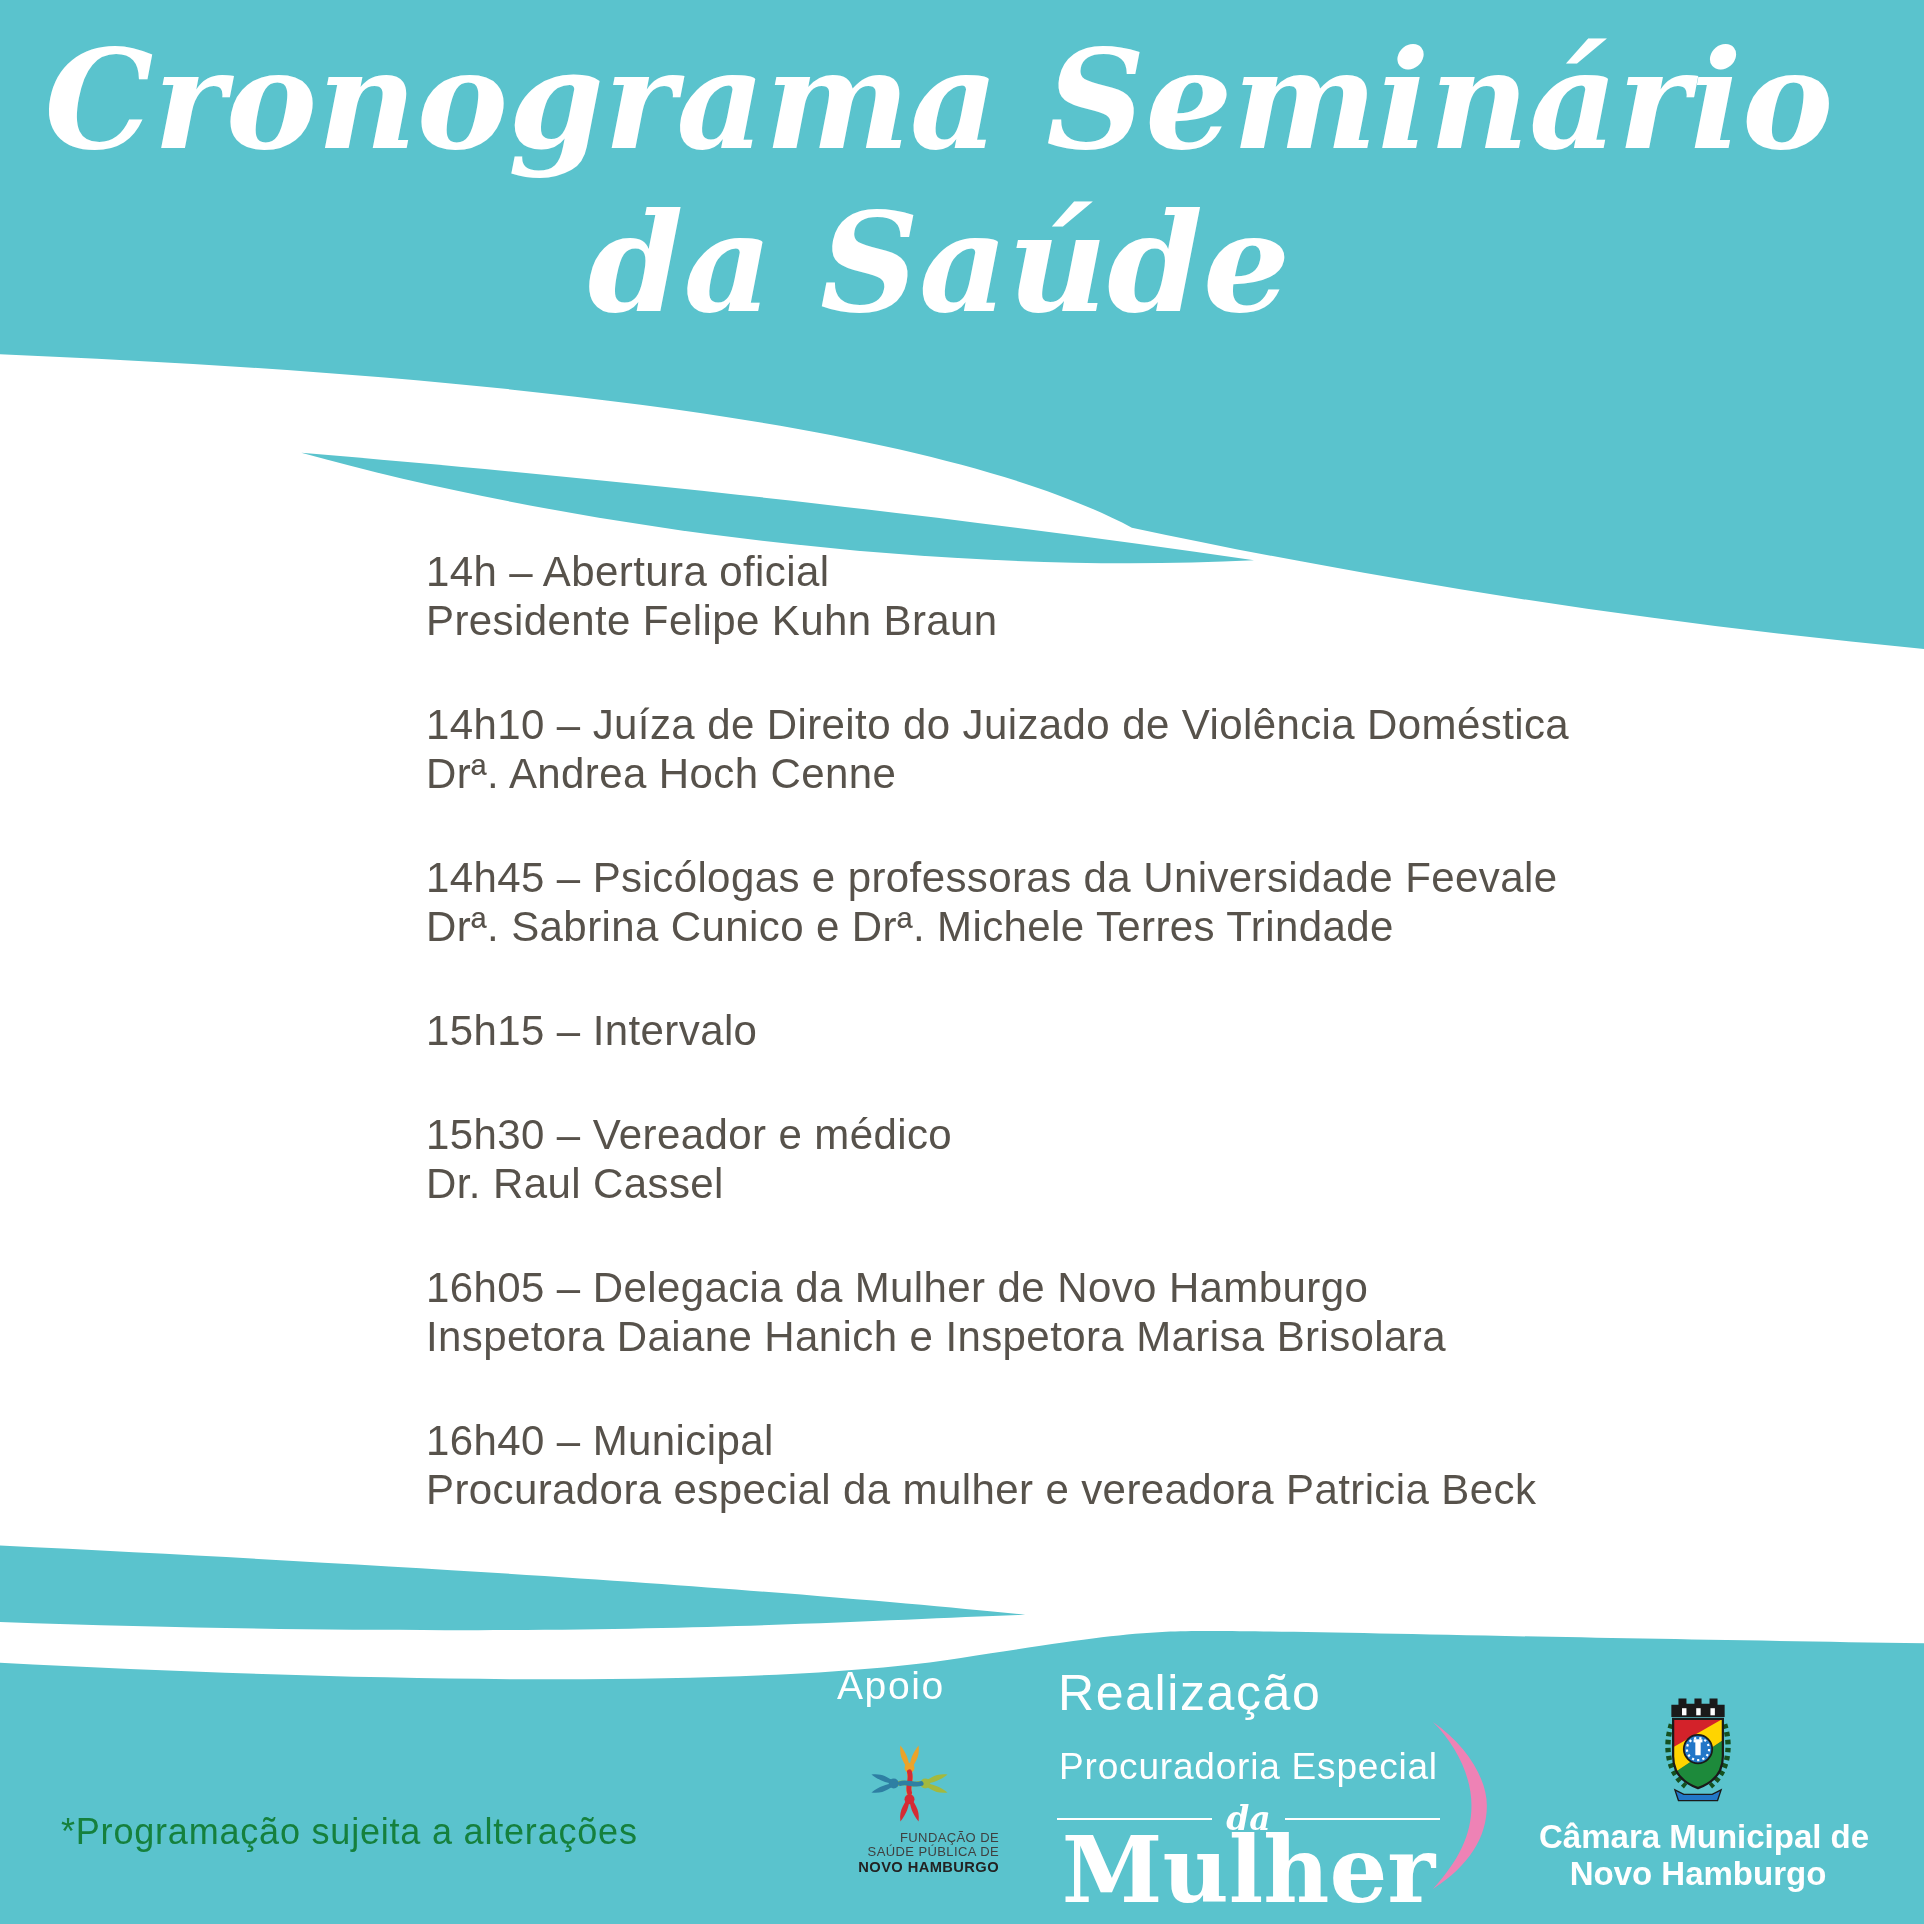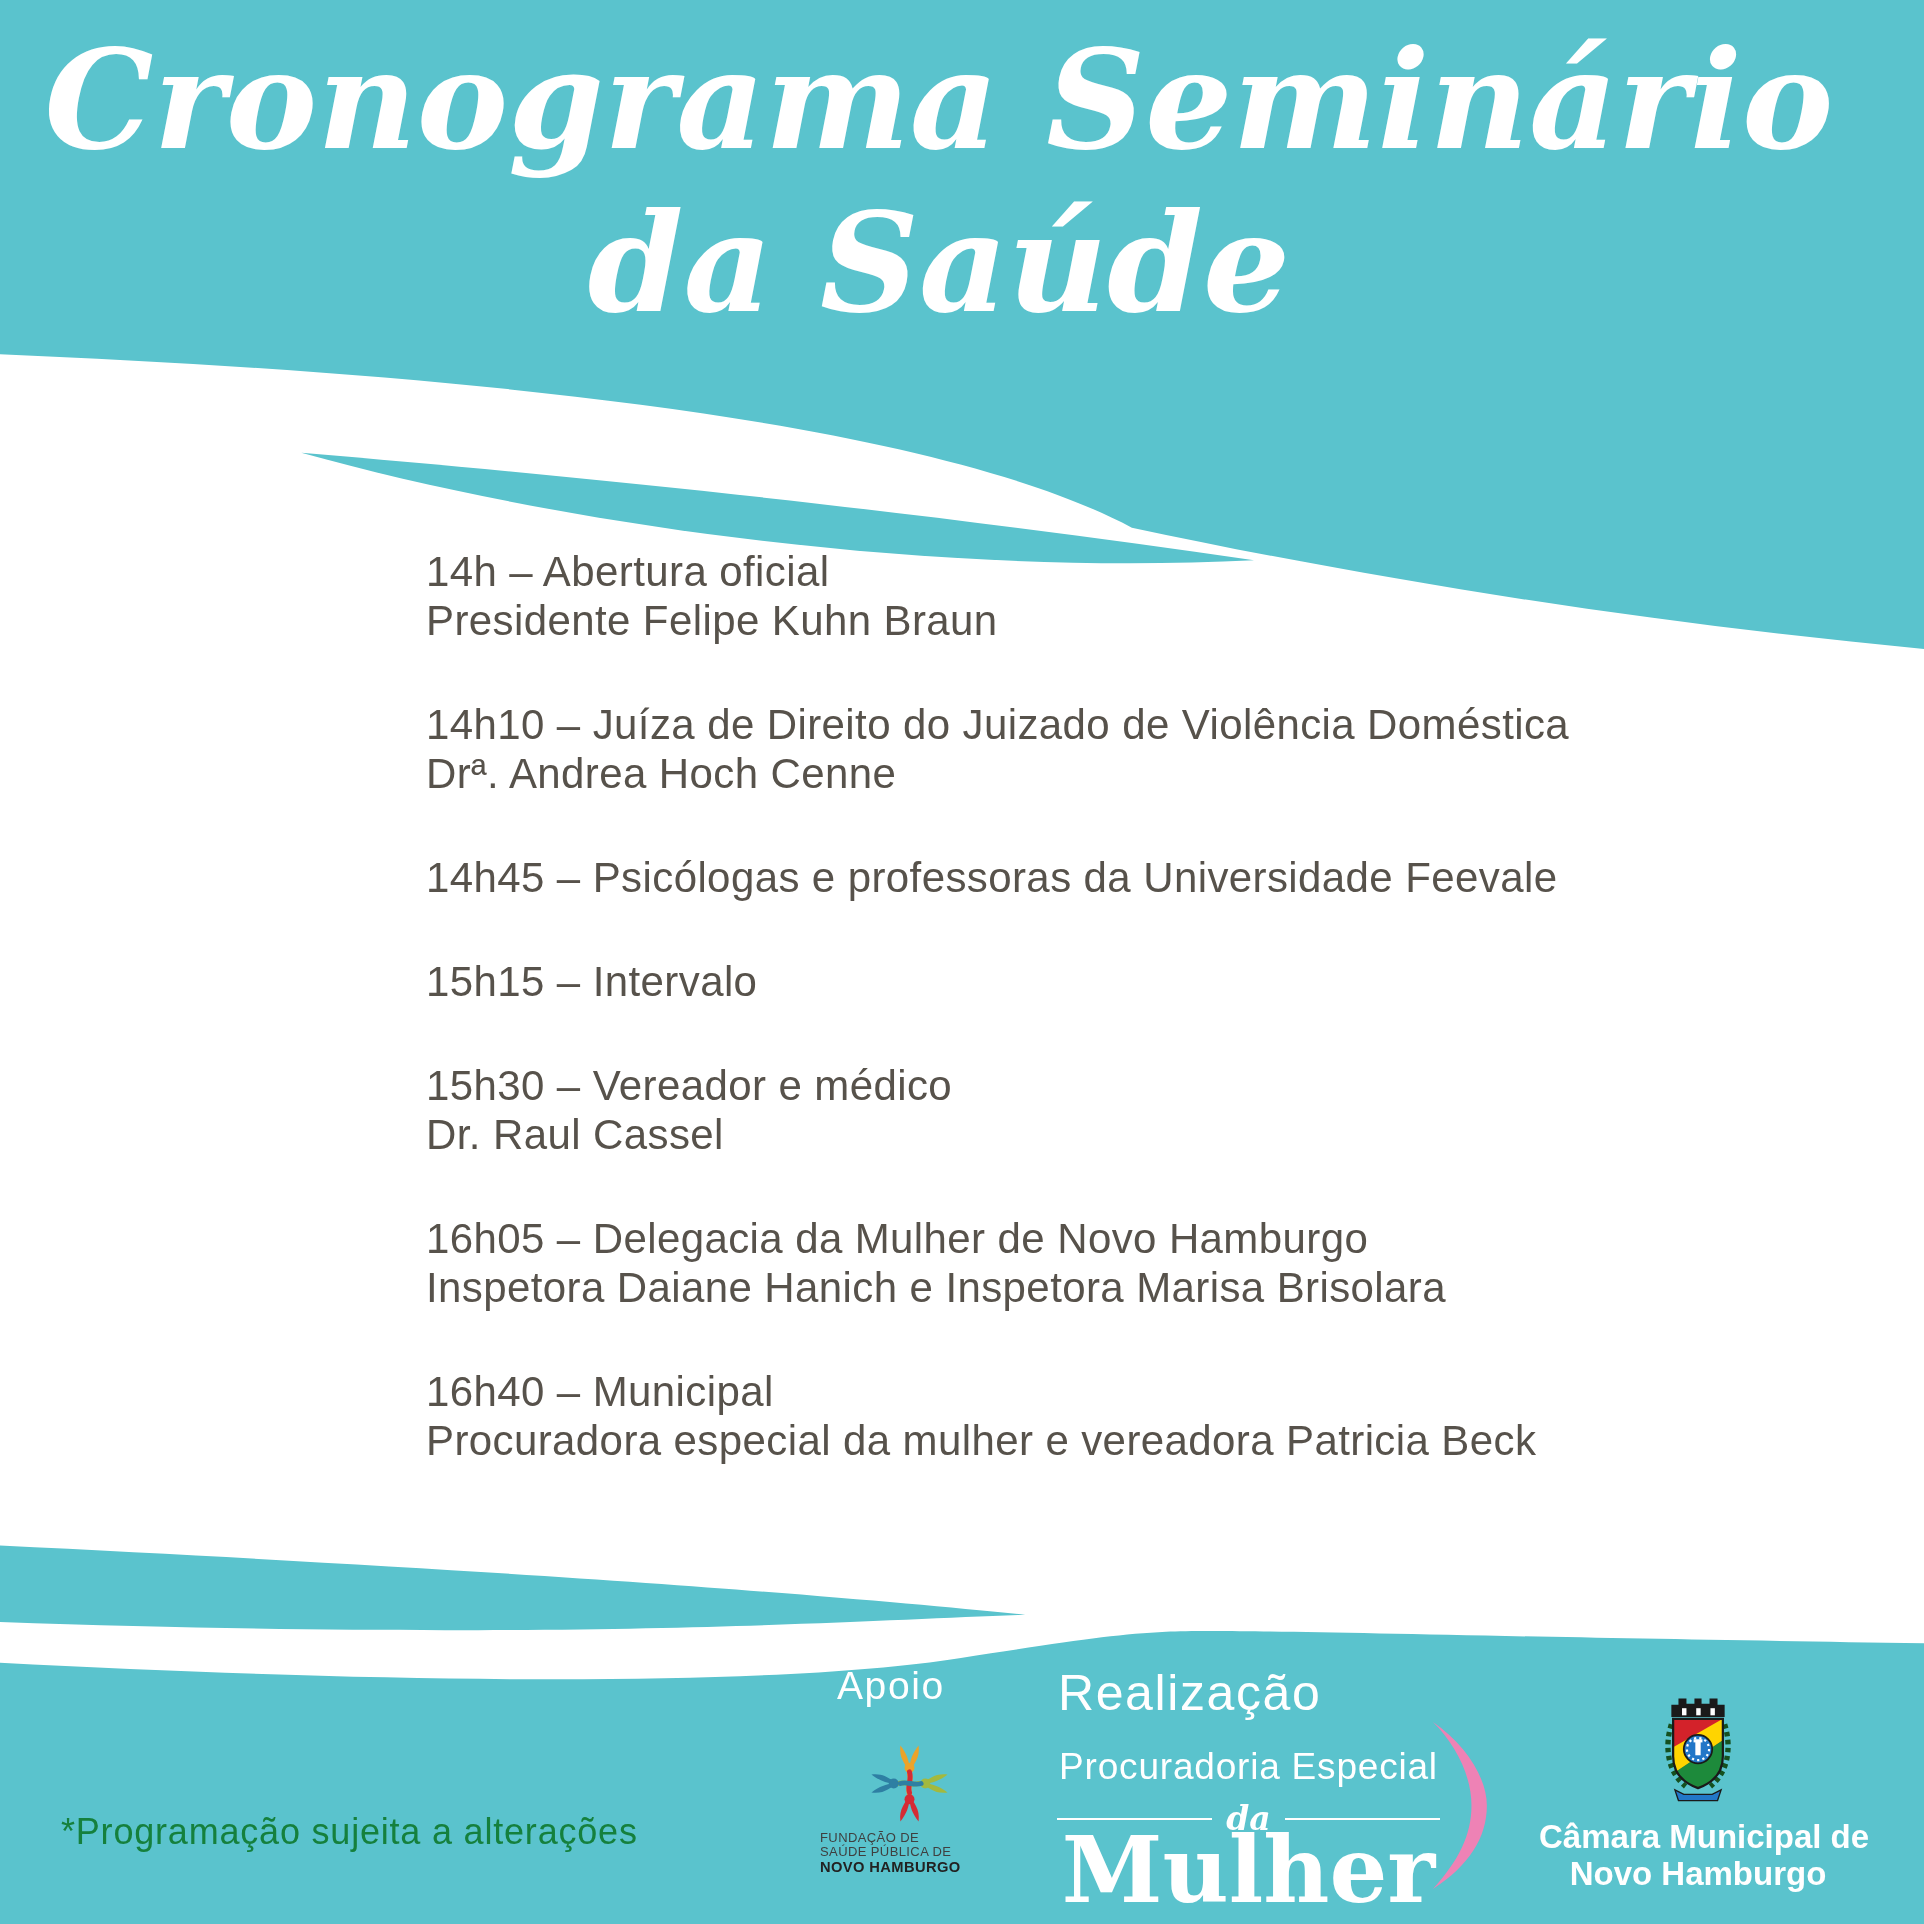--- a/index.html
+++ b/index.html
@@ -13,21 +13,21 @@
 
   .schedule{position:absolute;left:426px;top:547px;color:#57524b;}
   .sched-item{margin-bottom:55px;}
   .sched-line{font-size:42px;line-height:49px;font-weight:300;letter-spacing:0.4px;white-space:nowrap;}
 
   .footnote{position:absolute;left:61px;top:1811px;color:#15803d;font-size:36px;font-weight:300;letter-spacing:0.8px;}
 
   .apoio{position:absolute;left:837px;top:1664px;color:#ffffff;font-size:39px;font-weight:300;letter-spacing:1.6px;}
   .realizacao{position:absolute;left:1058px;top:1664px;color:#ffffff;font-size:50px;font-weight:300;letter-spacing:1.6px;}
 
-  .fundacao{position:absolute;left:820px;top:1738px;width:179px;text-align:left;}
+  .fundacao{position:absolute;left:820px;top:1738px;width:179px;text-align:right;}
   .fundacao svg{width:91px;height:91px;display:block;margin:0 auto;}
   .fundacao .t1{font-size:13px;line-height:14px;color:#3f3f3f;letter-spacing:0.4px;margin-top:1.6px;}
   .fundacao .t2{font-size:13px;line-height:14px;color:#3f3f3f;letter-spacing:0.4px;}
   .fundacao .t3{font-size:14.7px;line-height:16.3px;color:#222222;font-weight:bold;letter-spacing:0.4px;}
 
   .procuradoria{position:absolute;left:1057px;top:1746px;width:383px;color:#ffffff;text-align:center;}
   .procuradoria .p1{font-size:37px;font-weight:300;letter-spacing:0.8px;white-space:nowrap;}
   .da-row{display:flex;align-items:center;justify-content:center;margin-top:11.4px;height:39px;}
   .da-row .rule{flex:1;height:2.4px;background:#ffffff;}
   .da-row .da{font-family:"DejaVu Serif","Liberation Serif",serif;font-style:italic;font-weight:bold;
@@ -64,20 +64,21 @@
     <div class="sched-item">
       <div class="sched-line">14h – Abertura oficial</div>
       <div class="sched-line">Presidente Felipe Kuhn Braun</div>
     </div>
     <div class="sched-item">
       <div class="sched-line">14h10 – Juíza de Direito do Juizado de Violência Doméstica</div>
       <div class="sched-line">Drª. Andrea Hoch Cenne</div>
     </div>
     <div class="sched-item">
       <div class="sched-line">14h45 – Psicólogas e professoras da Universidade Feevale</div>
+      <div class="sched-line">Drª. Sabrina Cunico e Drª. Michele Terres Trindade</div>
     </div>
     <div class="sched-item">
       <div class="sched-line">15h15 – Intervalo</div>
     </div>
     <div class="sched-item">
       <div class="sched-line">15h30 – Vereador e médico</div>
       <div class="sched-line">Dr. Raul Cassel</div>
     </div>
     <div class="sched-item">
       <div class="sched-line">16h05 – Delegacia da Mulher de Novo Hamburgo</div>

